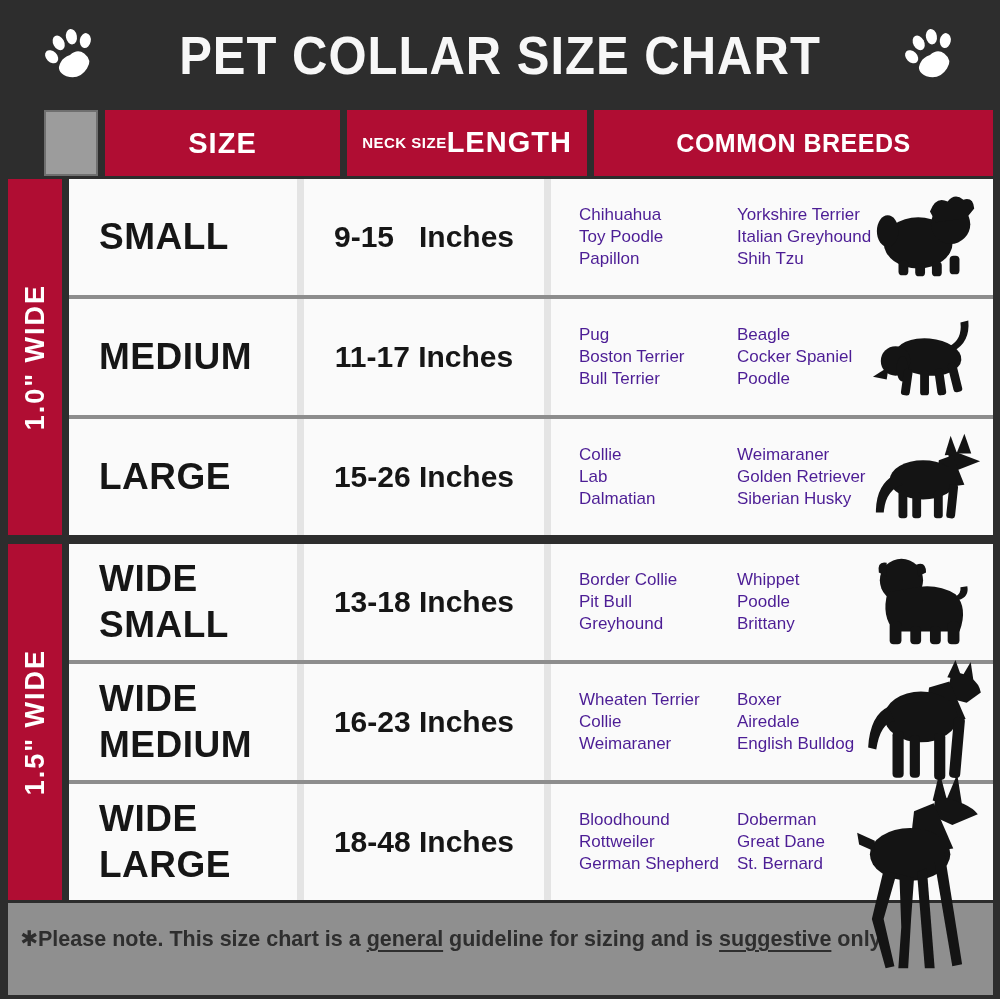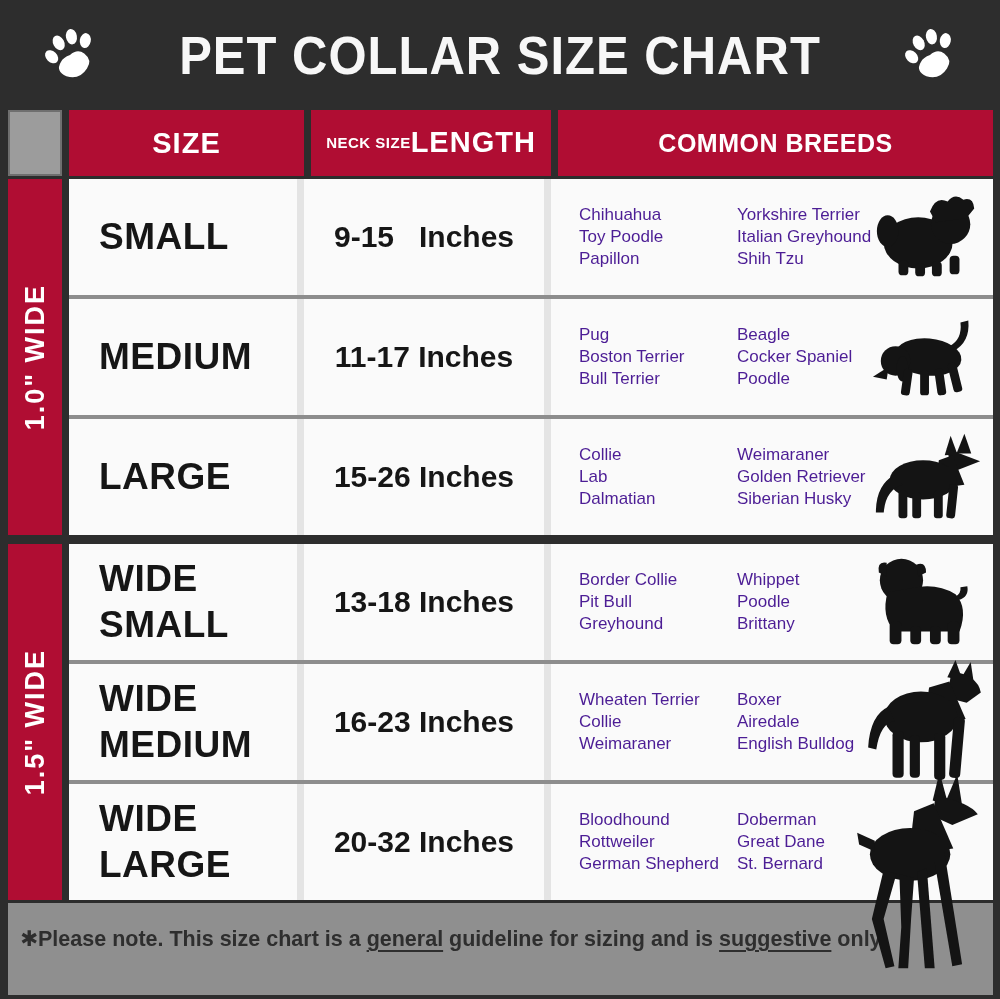--- a/index.html
+++ b/index.html
@@ -7,21 +7,21 @@
     width:1000px;height:999px;background:#2d2d2d;position:relative;overflow:hidden;
     font-family:"Liberation Sans","DejaVu Sans",sans-serif;
   }
   
   .title-bar{height:110px;display:flex;align-items:center;justify-content:space-between;padding:0 40px;}
   .paw{width:60px;height:60px;flex:0 0 auto;}
   .title{flex:1;text-align:center;color:#f7f7f7;font-size:49px;font-weight:700;
          letter-spacing:1px;transform:scaleY(1.1);white-space:nowrap;}
   
   .chart{margin:0 7px 0 8px;}
-  .header-row{display:flex;gap:7px;height:66px;margin-bottom:3px;}
+  .header-row{display:flex;gap:7px;height:66px;margin-bottom:3px;margin-left:36px;}
   .corner{width:54px;background:#9c9c9c;border:2px solid #6f6f6f;box-sizing:border-box;}
   .hcell{background:#b00d33;color:#fff;display:flex;align-items:center;justify-content:center;
          font-weight:700;box-sizing:border-box;}
   .hcell.size{width:235px;font-size:29px;letter-spacing:1px;}
   .hcell.length{width:240px;line-height:1.02;}
   .neck-size{font-size:15px;font-weight:700;letter-spacing:.5px;}
   .length-label{font-size:29px;letter-spacing:1px;}
   .hcell.breeds{flex:1;font-size:25px;letter-spacing:.5px;}
   
   .body{display:flex;}
@@ -251,21 +251,21 @@
               </g>
             </svg>
           </div>
         </div>
         <div class="hsep"></div>
 
         <div class="row">
           <div class="cell-size">WIDE
 LARGE</div>
           <div class="vsep"></div>
-          <div class="cell-length">20-32 Inches</div>
+          <div class="cell-length">18-48 Inches</div>
           <div class="vsep"></div>
           <div class="cell-breeds">
             <div class="bcol bcol1">Bloodhound
 Rottweiler
 German Shepherd</div>
             <div class="bcol bcol2">Doberman
 Great Dane
 St. Bernard</div>
             <svg class="dog dog-tall" viewBox="0 0 150 210">
               <g fill="#141414">

